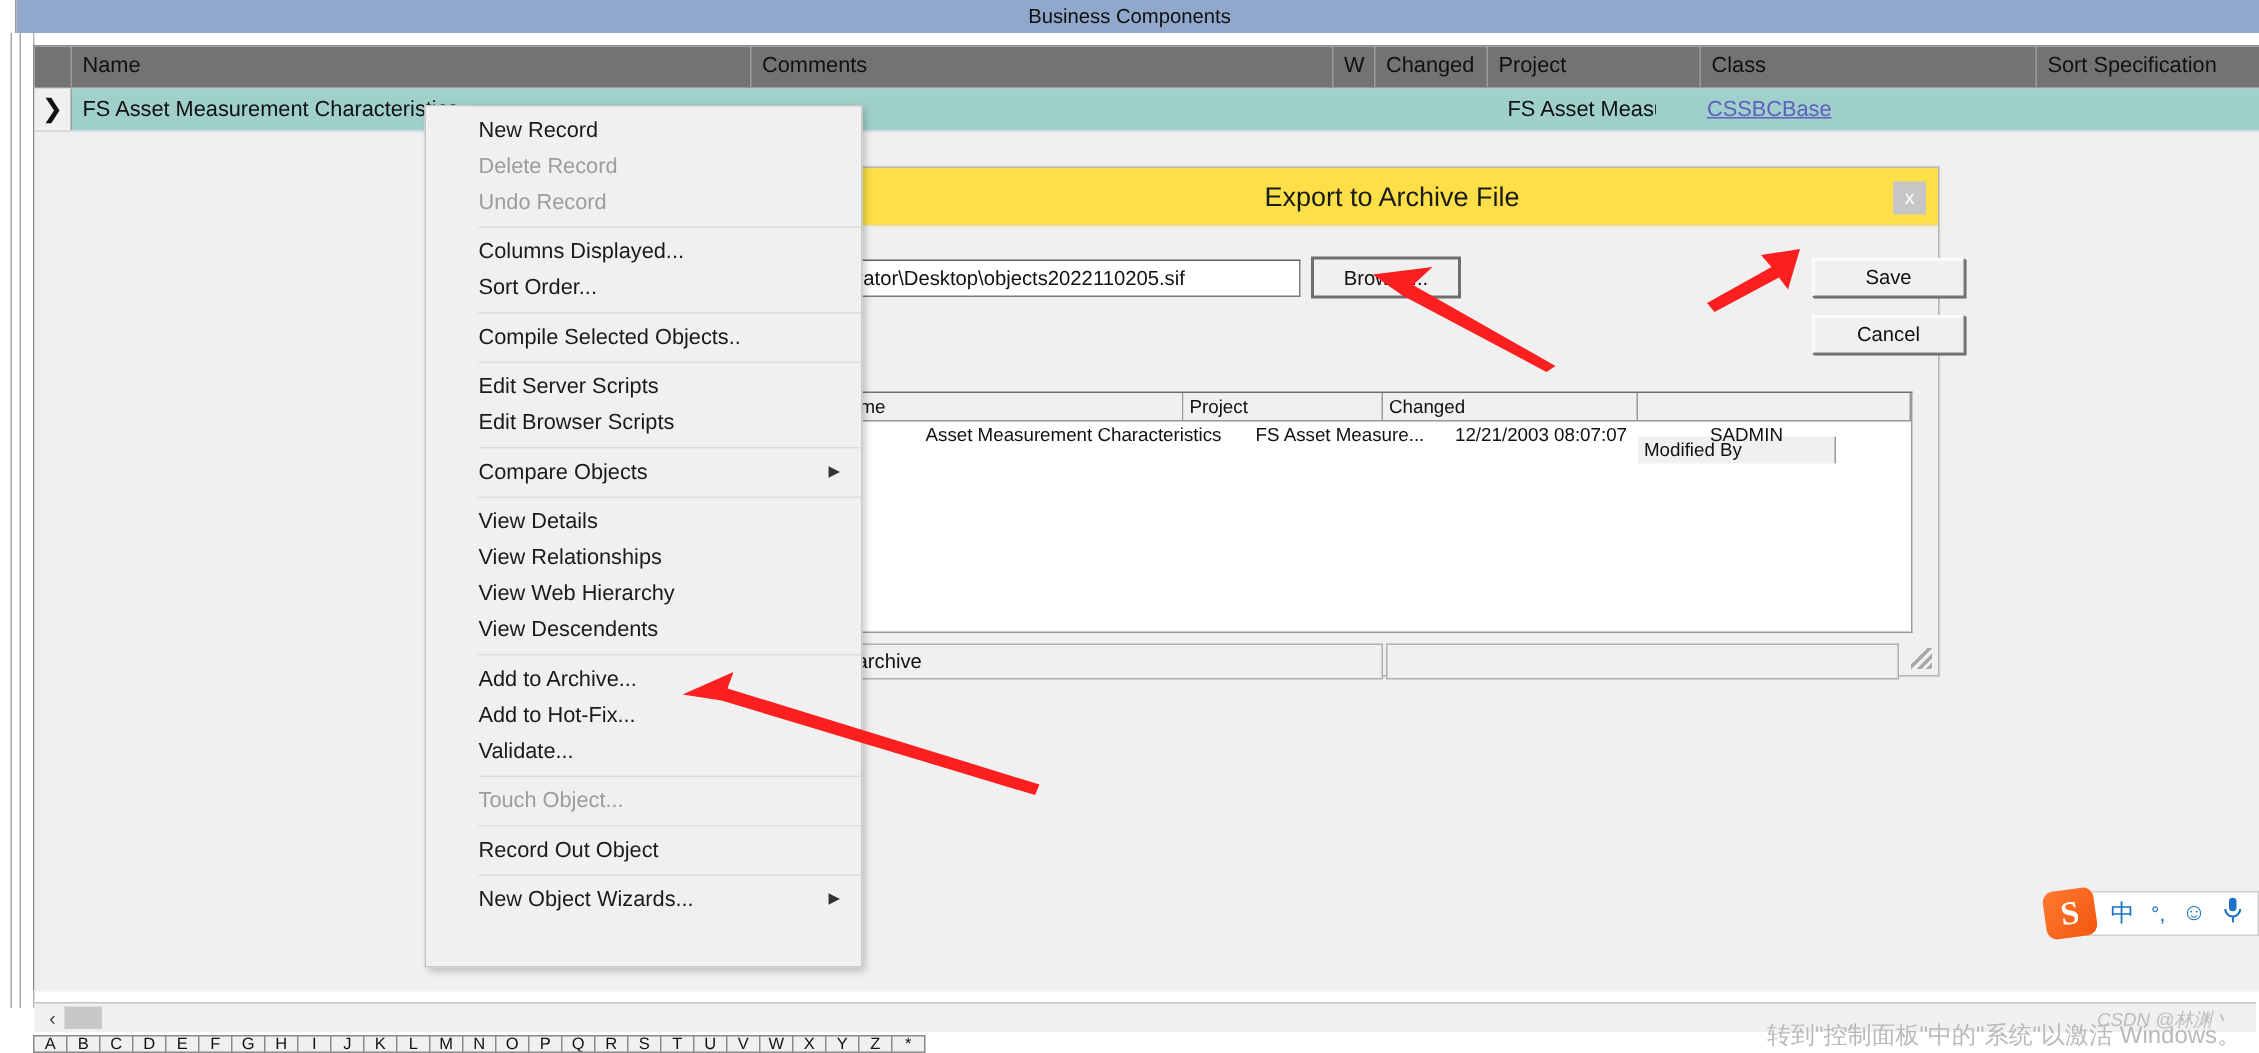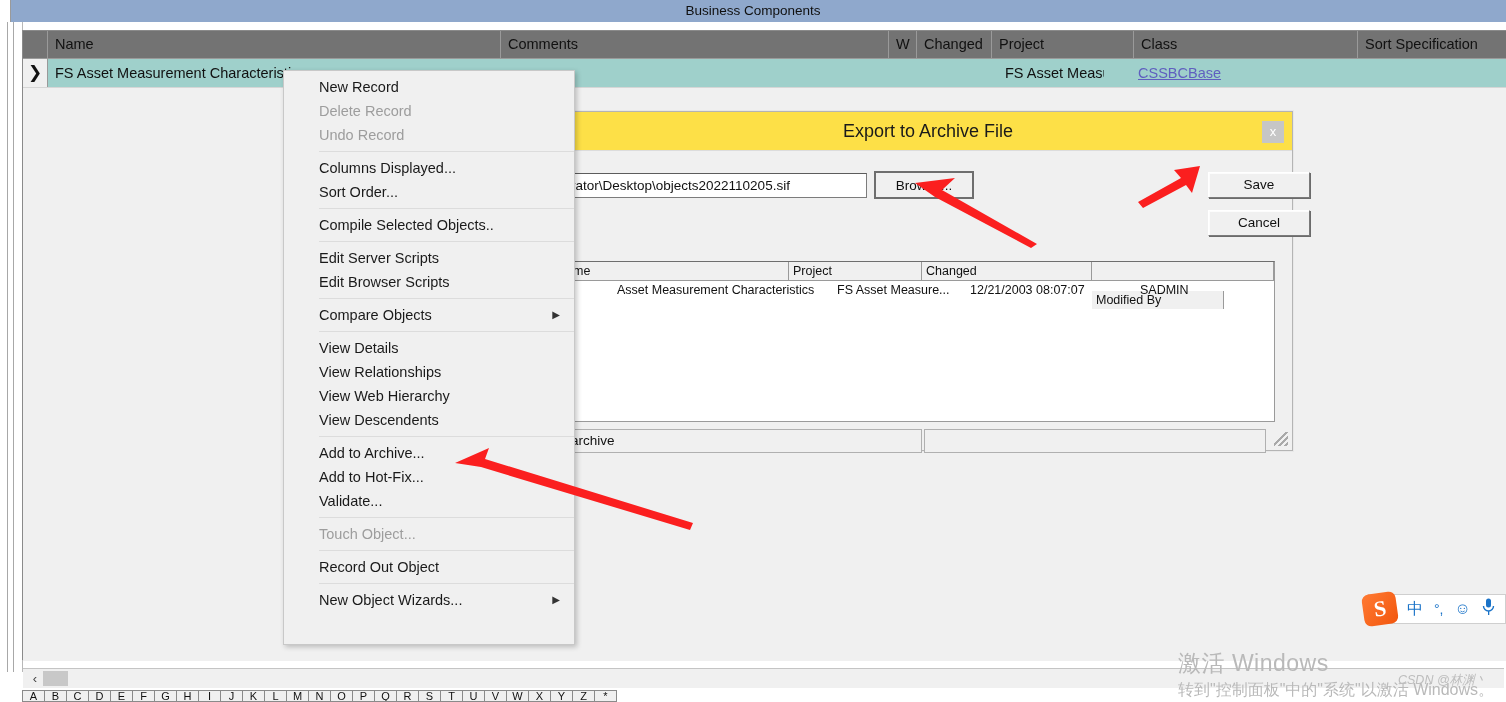--- a/index.html
+++ b/index.html
@@ -435,18 +435,17 @@
     <span class="imeitem" style="margin-left:11px;">
       <svg width="13" height="18" viewBox="0 0 13 18">
         <rect x="4" y="0.5" width="5" height="9" rx="2.5" fill="#1a73c8"></rect>
         <path d="M1.5 8 a5 5 0 0 0 10 0" stroke="#1a73c8" stroke-width="1.4" fill="none"></path>
         <rect x="6" y="13" width="1.3" height="4" fill="#1a73c8"></rect>
       </svg>
     </span>
   </div>
 
   <div id="watermark">
-    <div id="wm1">激活 Windows</div>
     <div id="wm2">转到"控制面板"中的"系统"以激活 Windows。</div>
   </div>
   <div id="csdn">CSDN @林渊丶</div>
 
 </div>
 
 </body></html>

